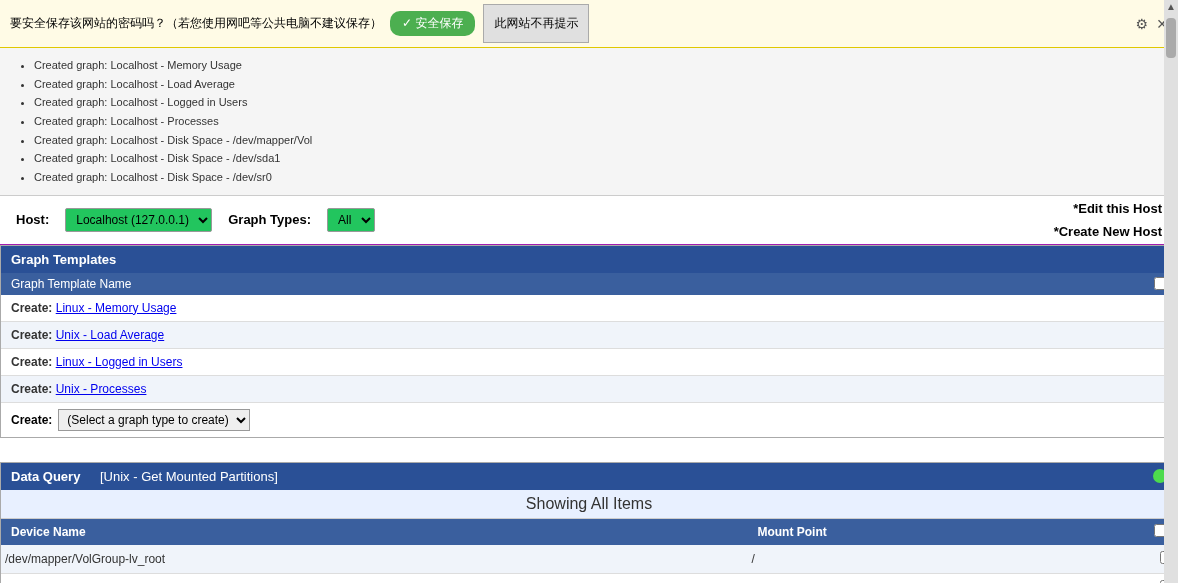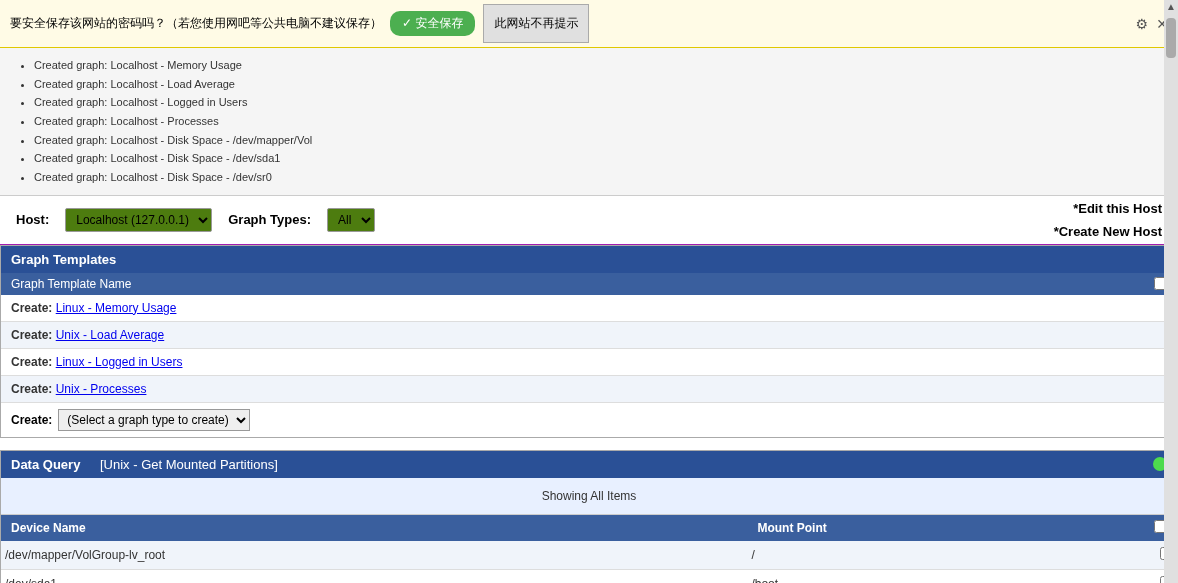--- a/index.html
+++ b/index.html
@@ -75,21 +75,21 @@
     }
     .host-selector label {
       font-weight: bold;
       font-size: 13px;
     }
     .host-selector select {
       padding: 3px 6px;
       font-size: 12px;
       border: 1px solid #999;
       border-radius: 2px;
-      background: #4d7c0f;
+      background: #22c55e;
     }
     .host-actions {
       position: absolute;
       right: 16px;
       top: 50%;
       transform: translateY(-50%);
       text-align: right;
       line-height: 1.8;
     }
     .host-actions a {
@@ -129,21 +129,21 @@
       font-size: 12px;
     }
     .column-header .checkbox-area {
       display: flex;
       align-items: center;
     }
 
     
     .templates-section {
       border: 1px solid #aaa;
-      margin-bottom: 12px;
+      margin-bottom: 24px;
     }
     .template-row {
       padding: 6px 10px;
       border-bottom: 1px solid #ddd;
       font-size: 12px;
       color: #333;
     }
     .template-row:nth-child(even) { background: #f0f4fa; }
     .template-row:nth-child(odd) { background: #ffffff; }
     .template-row .create-label { font-weight: bold; }
@@ -158,23 +158,23 @@
     .create-select-row .create-label { font-weight: bold; font-size: 12px; }
     .create-select-row select { font-size: 12px; border: 1px solid #999; padding: 2px 4px; }
 
     
     .data-query-section {
       border: 1px solid #aaa;
       margin-bottom: 8px;
     }
     .showing-all {
       text-align: center;
-      padding: 11px;
+      padding: 5px;
       background: #e8f0ff;
-      font-size: 12px;
+      font-size: 16px;
       color: #333;
       border-bottom: 1px solid #ccc;
     }
     .data-table {
       width: 100%;
       border-collapse: collapse;
     }
     .data-table .col-header {
       background: #3a5f9e;
       color: white;

